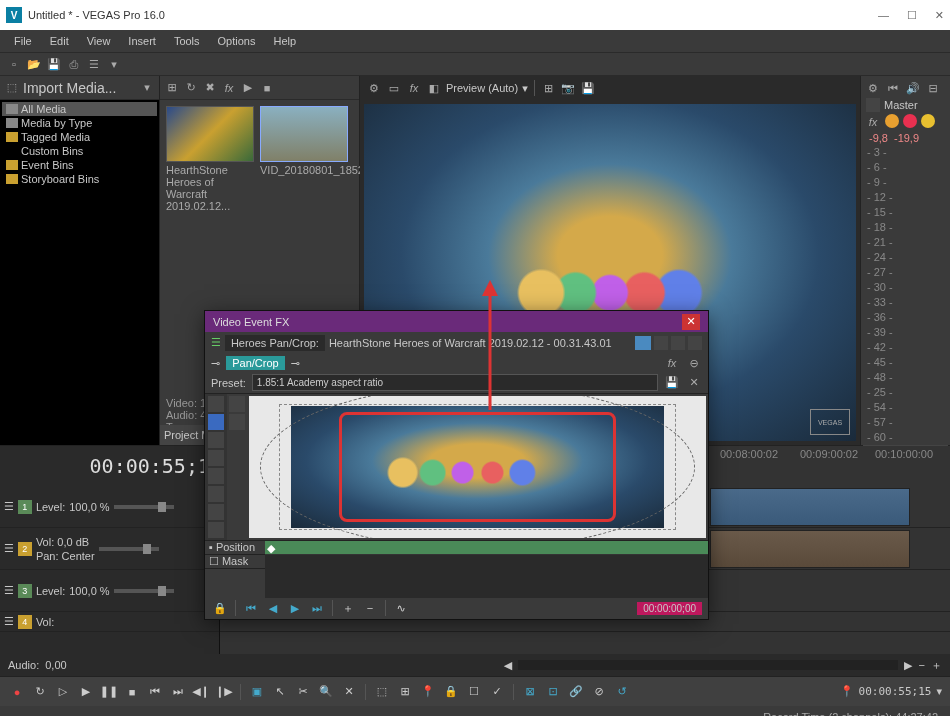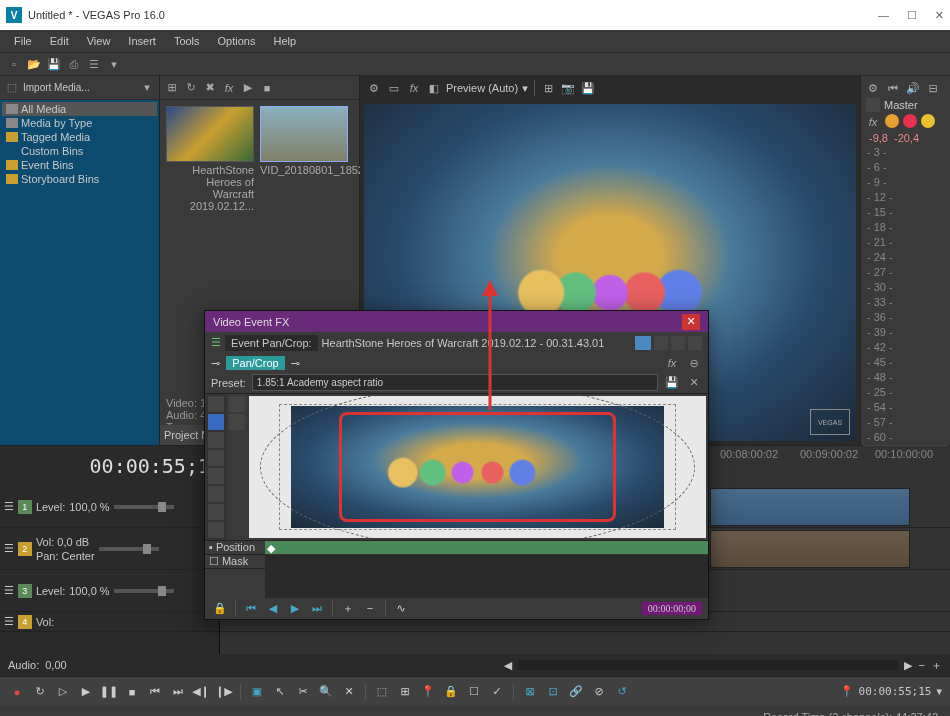--- a/index.html
+++ b/index.html
@@ -8,28 +8,28 @@
 .titlebar .logo{width:16px;height:16px;background:#0a7fa3;margin-right:6px;display:flex;align-items:center;justify-content:center;color:#fff;font-weight:bold;font-size:10px}
 .titlebar .title{flex:1}
 .winbtns{display:flex;gap:18px;color:#666;font-size:13px}
 .menubar{height:22px;background:#3a3a3a;display:flex;align-items:center;padding:0 6px;gap:2px}
 .menubar span{padding:2px 8px;cursor:default}
 .toolbar{height:24px;background:#3a3a3a;border-top:1px solid #2a2a2a;border-bottom:1px solid #2a2a2a;display:flex;align-items:center;padding:0 6px;gap:4px}
 .ico{width:16px;height:16px;display:inline-flex;align-items:center;justify-content:center;color:#aaa;cursor:pointer}
 .main{height:370px;display:flex;background:#3a3a3a;border-bottom:1px solid #222}
 .left-panel{width:160px;border-right:1px solid #222;display:flex;flex-direction:column}
 .panel-toolbar{height:24px;background:#3a3a3a;display:flex;align-items:center;padding:0 4px;gap:3px;border-bottom:1px solid #2a2a2a}
-.media-tree{flex:1;background:#0c4a6e;padding:2px;font-size:11px}
+.media-tree{flex:1;background:#000000;padding:2px;font-size:11px}
 .tree-item{padding:1px 4px;display:flex;align-items:center;gap:3px;cursor:default}
 .tree-item.sel{background:#555}
 .tree-ico{width:12px;height:10px;background:#888;display:inline-block}
 .tree-ico.y{background:#c9a030}
 .media-panel{width:200px;border-right:1px solid #222;display:flex;flex-direction:column}
 .thumbs{flex:1;padding:6px;display:flex;gap:6px;align-items:flex-start}
-.thumb{width:88px;text-align:right;font-size:10px;color:#aaa}
+.thumb{width:88px;text-align:left;font-size:10px;color:#aaa}
 .thumb-img{width:88px;height:56px;background:linear-gradient(135deg,#2a4a8a,#c9a030,#3a6a3a);border:1px solid #555;margin-bottom:2px;position:relative;overflow:hidden}
 .thumb-img.v2{background:linear-gradient(#8ab0c0,#808068)}
 .thumb.sel .thumb-img{border:1px solid #8af}
 .media-info{height:30px;padding:2px 6px;font-size:10px;color:#999}
 .project-tabs{height:20px;display:flex;align-items:center;padding:0 4px;gap:8px;font-size:11px;background:#444}
 .preview-panel{flex:1;display:flex;flex-direction:column;background:#2a2a2a}
 .preview-toolbar{height:24px;display:flex;align-items:center;padding:0 6px;gap:4px}
 .preview-img{flex:1;margin:4px;background:radial-gradient(ellipse at 50% 45%,#d4a94a 15%,#4a7a9a 35%,#2a4a6a 60%,#1a2a3a);position:relative;overflow:hidden}
 .preview-img::before{content:"";position:absolute;inset:20% 15%;background:radial-gradient(circle at 30% 60%,#e8c060 8%,transparent 9%),radial-gradient(circle at 40% 60%,#60c080 8%,transparent 9%),radial-gradient(circle at 50% 60%,#c060e8 8%,transparent 9%),radial-gradient(circle at 60% 60%,#e86060 8%,transparent 9%),radial-gradient(circle at 70% 60%,#6080e8 8%,transparent 9%)}
 .right-panel{width:90px;background:#3a3a3a;border-left:1px solid #222;display:flex;flex-direction:column;padding:2px}
@@ -85,21 +85,21 @@
 .crop-img{position:absolute;inset:10px 42px;background:radial-gradient(ellipse at 50% 45%,#d4a94a 18%,#4a7a9a 40%,#2a4a6a 65%,#1a2a3a)}
 .crop-img::before{content:"";position:absolute;inset:25% 10%;background:radial-gradient(circle at 25% 60%,#e8c060 6%,transparent 7%),radial-gradient(circle at 35% 60%,#60c080 6%,transparent 7%),radial-gradient(circle at 45% 60%,#c060e8 6%,transparent 7%),radial-gradient(circle at 55% 60%,#e86060 6%,transparent 7%),radial-gradient(circle at 65% 60%,#6080e8 6%,transparent 7%)}
 .crop-circle{position:absolute;inset:-20px;border:1px dashed #666;border-radius:50%}
 .fx-timeline{height:60px;background:#3a3a3a;border-top:1px solid #222;display:flex;flex-direction:column}
 .fx-tl-ruler{height:14px;background:#333;font-size:8px;color:#888;display:flex;position:relative}
 .fx-tl-tracks{flex:1;display:flex}
 .fx-tl-hdrs{width:60px;font-size:9px}
 .fx-tl-hdr{height:14px;padding:0 4px;border-bottom:1px solid #222;display:flex;align-items:center;gap:3px}
 .fx-tl-body{flex:1;background:#2a2a2a}
 .fx-controls{height:22px;display:flex;align-items:center;padding:0 6px;gap:4px;background:#3a3a3a}
-.fx-tc{margin-left:auto;background:#701a75;padding:1px 6px;font-family:Liberation Serif, serif;font-size:10px}
+.fx-tc{margin-left:auto;background:#be185d;padding:1px 6px;font-family:Liberation Sans, sans-serif;font-size:10px}
 .arrow{position:absolute;z-index:150;pointer-events:none}
 .sq{width:14px;height:14px;background:#444}
 .sep{width:1px;height:16px;background:#555;margin:0 2px}
 </style>
 </head>
 <body>
 
 <div class="titlebar">
   <div class="logo">V</div>
   <div class="title">Untitled * - VEGAS Pro 16.0</div>
@@ -126,21 +126,21 @@
   <span class="ico">💾</span>
   <span class="ico">⎙</span>
   <span class="ico">☰</span>
   <span class="ico">▾</span>
 </div>
 
 <div class="main">
   <div class="left-panel">
     <div class="panel-toolbar">
       <span class="ico">⬚</span>
-      <span style="font-size:10px">Import Media...</span>
+      <span style="font-size:14px">Import Media...</span>
       <span style="margin-left:auto" class="ico">▾</span>
     </div>
     <div class="media-tree">
       <div class="tree-item sel">
           <span class="tree-ico"></span>
           <span>All Media</span>
         </div>
       <div class="tree-item">
           <span class="tree-ico"></span>
           <span>Media by Type</span>
@@ -226,21 +226,21 @@
         <span>Master</span>
       </div>
     <div class="master-icons">
       <span class="ico" style="font-style:italic">fx</span>
       <span class="mi o"></span>
       <span class="mi r"></span>
       <span class="mi y"></span>
     </div>
     <div style="display:flex;gap:6px;padding:0 6px;font-size:9px;color:#e88">
       <span>-9,8</span>
-      <span>-20,4</span>
+      <span>-19,9</span>
     </div>
     <div class="db-scale">
       <div class="db-row">
           <span>- 3 -</span>
         </div>
       <div class="db-row">
           <span>- 6 -</span>
         </div>
       <div class="db-row">
           <span>- 9 -</span>
@@ -409,21 +409,21 @@
   <span>Record Time (2 channels): 44:27:42</span>
 </div>
 
 <div class="fx-dialog">
   <div class="fx-title">
     <span>Video Event FX</span>
     <span class="fx-close">✕</span>
   </div>
   <div class="fx-chain">
     <span style="color:#6c6">☰</span>
-    <span class="lbl">Event Pan/Crop:</span>
+    <span class="lbl">Heroes Pan/Crop:</span>
     <span>HearthStone Heroes of Warcraft 2019.02.12 - 00.31.43.01</span>
     <div class="grp">
       <span class="gb"></span>
       <span class="sq"></span>
       <span class="sq"></span>
       <span class="sq"></span>
     </div>
   </div>
   <div class="fx-sub">
     <span>⊸</span>

